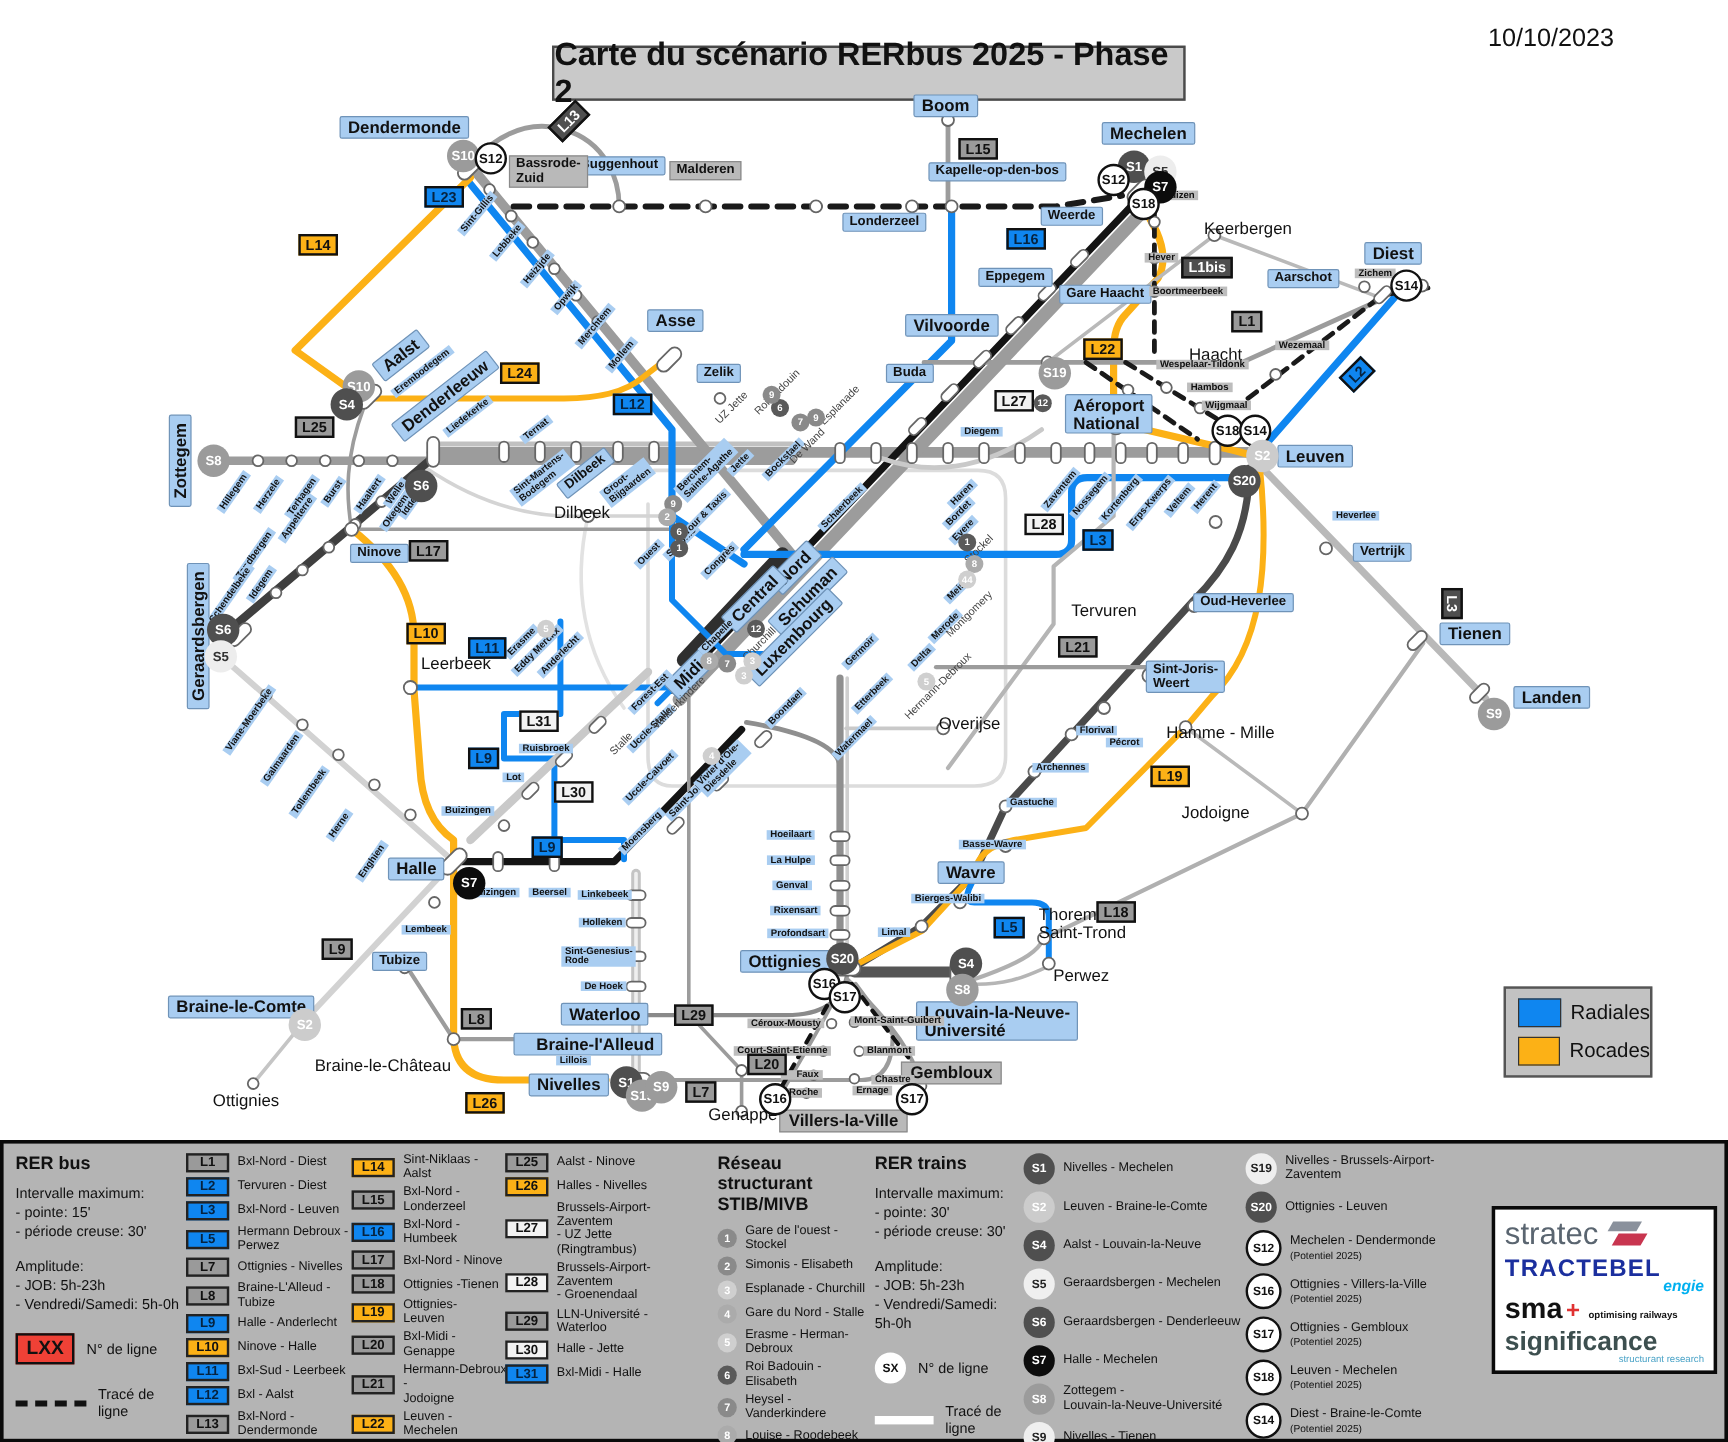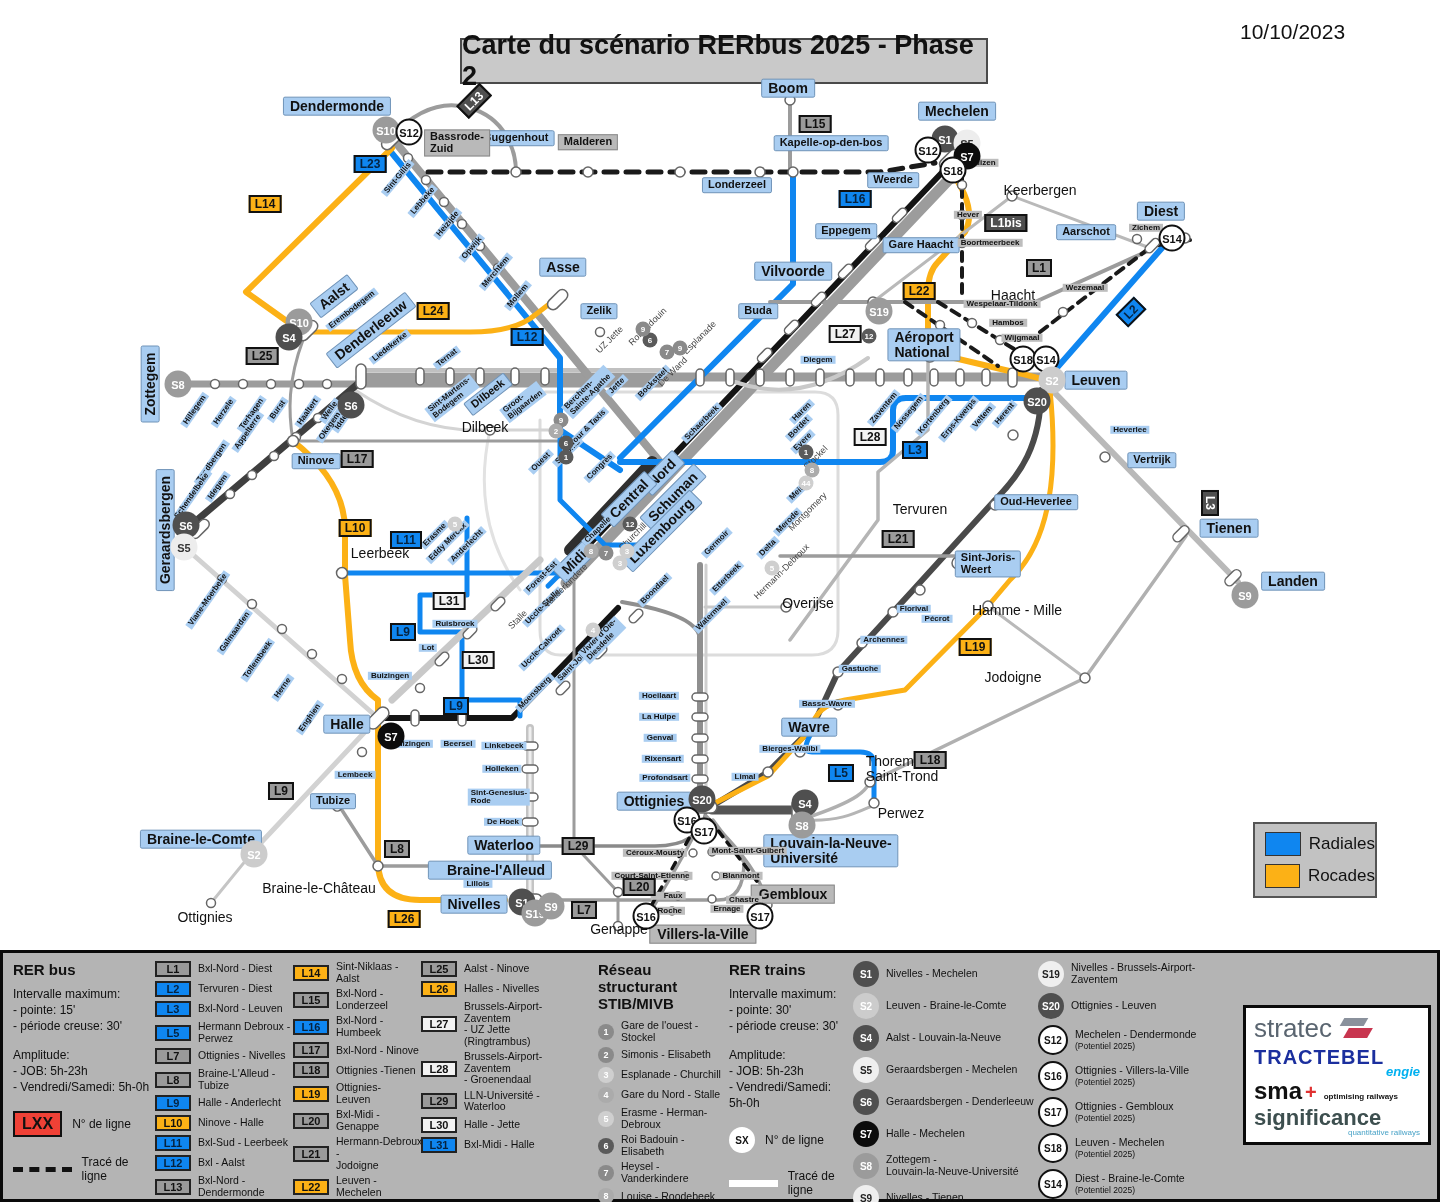--- a/index.html
+++ b/index.html
@@ -651,21 +651,21 @@
         <div class="t1">TRACTEBEL</div>
         <div class="t2">engie</div>
       </div>
       <div class="logo-sma">
         <span class="s1">sma</span>
         <span class="s2">+</span>
         <span class="s3">optimising railways</span>
       </div>
       <div class="logo-sig">
         <div class="g1">significance</div>
-        <div class="g2">quantitative railways</div>
+        <div class="g2">structurant research</div>
       </div>
     </div>
   </div>
 <div class="lbl k-cityL" style="left: 337px; top: 106px;">Dendermonde</div>
     <div class="lbl k-cityL" style="left: 788px; top: 88px;">Boom</div>
     <div class="lbl k-cityL" style="left: 957px; top: 111px;">Mechelen</div>
     <div class="lbl k-city" style="left: 831px; top: 143px;">Kapelle-op-den-bos</div>
     <div class="lbl k-city" style="left: 737px; top: 185px;">Londerzeel</div>
     <div class="lbl k-city" style="left: 516px; top: 138px;">Buggenhout</div>
     <div class="lbl k-town" style="left: 588px; top: 142px;">Malderen</div>

